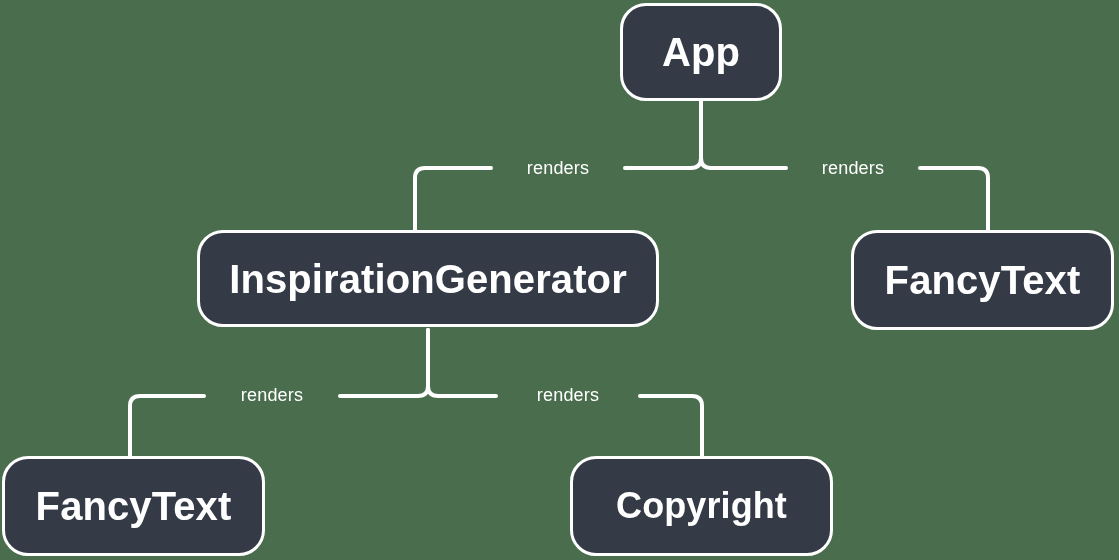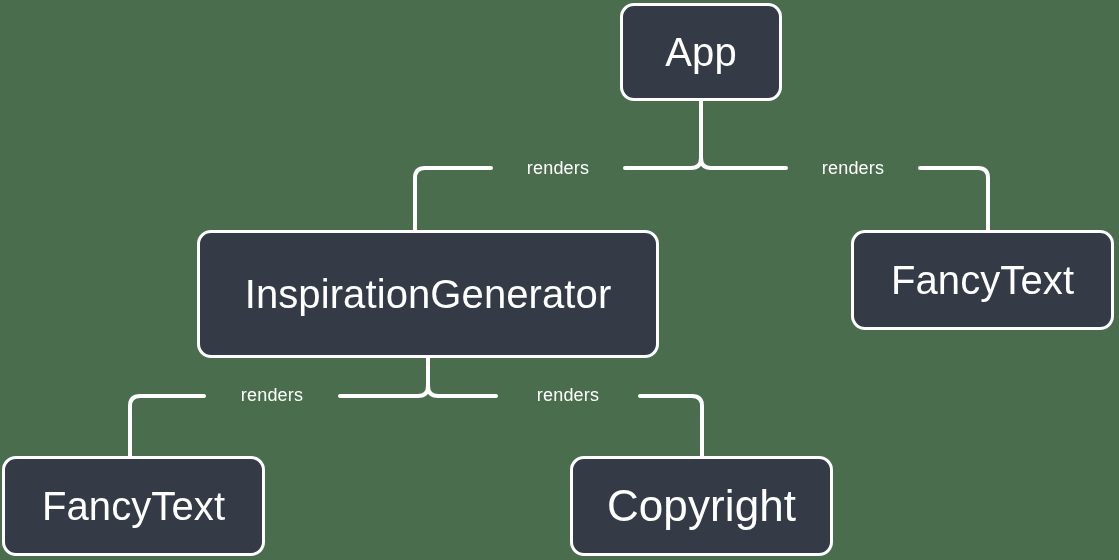--- a/index.html
+++ b/index.html
@@ -26,27 +26,27 @@
     top: 0;
     width: 1119px;
     height: 560px;
     pointer-events: none;
   }
   .node {
     position: absolute;
     box-sizing: border-box;
     background: #343a46;
     border: 3px solid #ffffff;
-    border-radius: 14px;
+    border-radius: 26px;
     display: flex;
     align-items: center;
     justify-content: center;
     color: #ffffff;
     font-family: "Liberation Sans", sans-serif;
-    font-weight: 400;
+    font-weight: 700;
     letter-spacing: 0.1px;
     white-space: nowrap;
     text-align: right;
   }
   .node-label {
     display: block;
     line-height: 1;
   }
   .edge-label {
     position: absolute;
@@ -75,33 +75,33 @@
       <path d="M 204 396 L 140 396 Q 130 396 130 406 L 130 456"></path>
       <path d="M 428 330 L 428 386 Q 428 396 438 396 L 496 396"></path>
       <path d="M 640 396 L 692 396 Q 702 396 702 406 L 702 456"></path>
     </g>
   </svg>
 
   <div class="node" id="node-app" style="left: 620px; top: 3px; width: 162px; height: 98px; font-size: 40px; background: rgb(52, 58, 70); border-color: rgb(255, 255, 255); color: rgb(255, 255, 255);">
     <span class="node-label">App</span>
   </div>
 
-  <div class="node" id="node-inspiration-generator" style="left: 197px; top: 230px; width: 462px; height: 128px; font-size: 40px; background: rgb(52, 58, 70); border-color: rgb(255, 255, 255); color: rgb(255, 255, 255);">
+  <div class="node" id="node-inspiration-generator" style="left: 197px; top: 230px; width: 462px; height: 97px; font-size: 40px; background: rgb(52, 58, 70); border-color: rgb(255, 255, 255); color: rgb(255, 255, 255);">
     <span class="node-label">InspirationGenerator</span>
   </div>
 
   <div class="node" id="node-fancytext-right" style="left: 851px; top: 230px; width: 263px; height: 100px; font-size: 40px; background: rgb(52, 58, 70); border-color: rgb(255, 255, 255); color: rgb(255, 255, 255);">
     <span class="node-label">FancyText</span>
   </div>
 
   <div class="node" id="node-fancytext-bottom" style="left: 2px; top: 456px; width: 263px; height: 100px; font-size: 40px; background: rgb(52, 58, 70); border-color: rgb(255, 255, 255); color: rgb(255, 255, 255);">
     <span class="node-label">FancyText</span>
   </div>
 
-  <div class="node" id="node-copyright" style="left: 570px; top: 456px; width: 263px; height: 100px; font-size: 44px; background: rgb(52, 58, 70); border-color: rgb(255, 255, 255); color: rgb(255, 255, 255);">
+  <div class="node" id="node-copyright" style="left: 570px; top: 456px; width: 263px; height: 100px; font-size: 36px; background: rgb(52, 58, 70); border-color: rgb(255, 255, 255); color: rgb(255, 255, 255);">
     <span class="node-label">Copyright</span>
   </div>
 
   <div class="edge-label" id="edge-label-0" style="left: 558px; top: 168px;">renders</div>
   <div class="edge-label" id="edge-label-1" style="left: 853px; top: 168px;">renders</div>
   <div class="edge-label" id="edge-label-2" style="left: 272px; top: 395px;">renders</div>
   <div class="edge-label" id="edge-label-3" style="left: 568px; top: 395px;">renders</div>
 
 </div>
 

